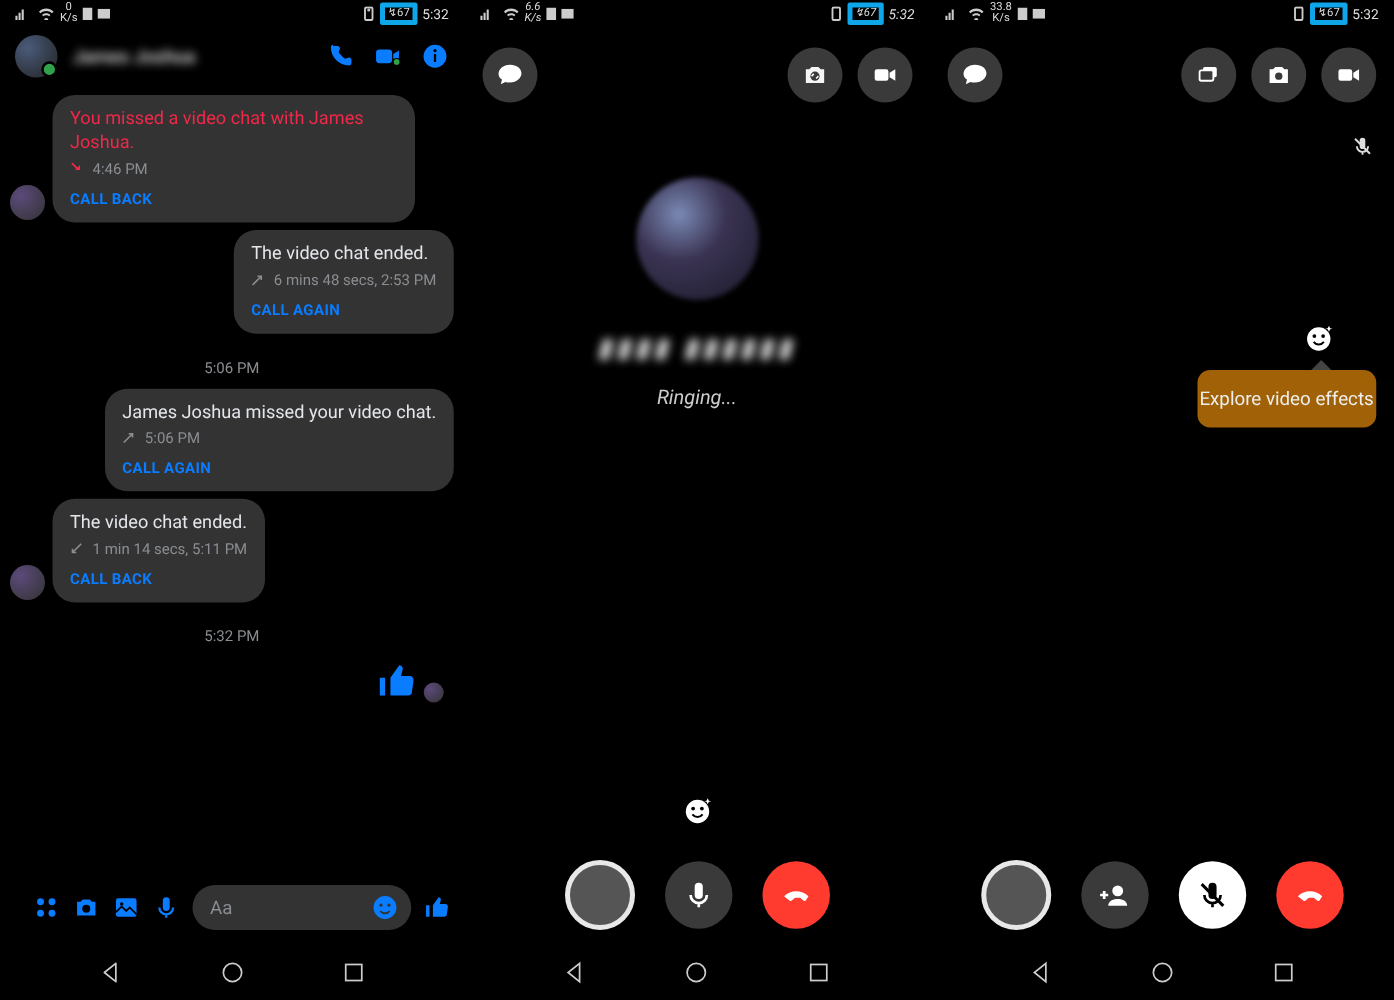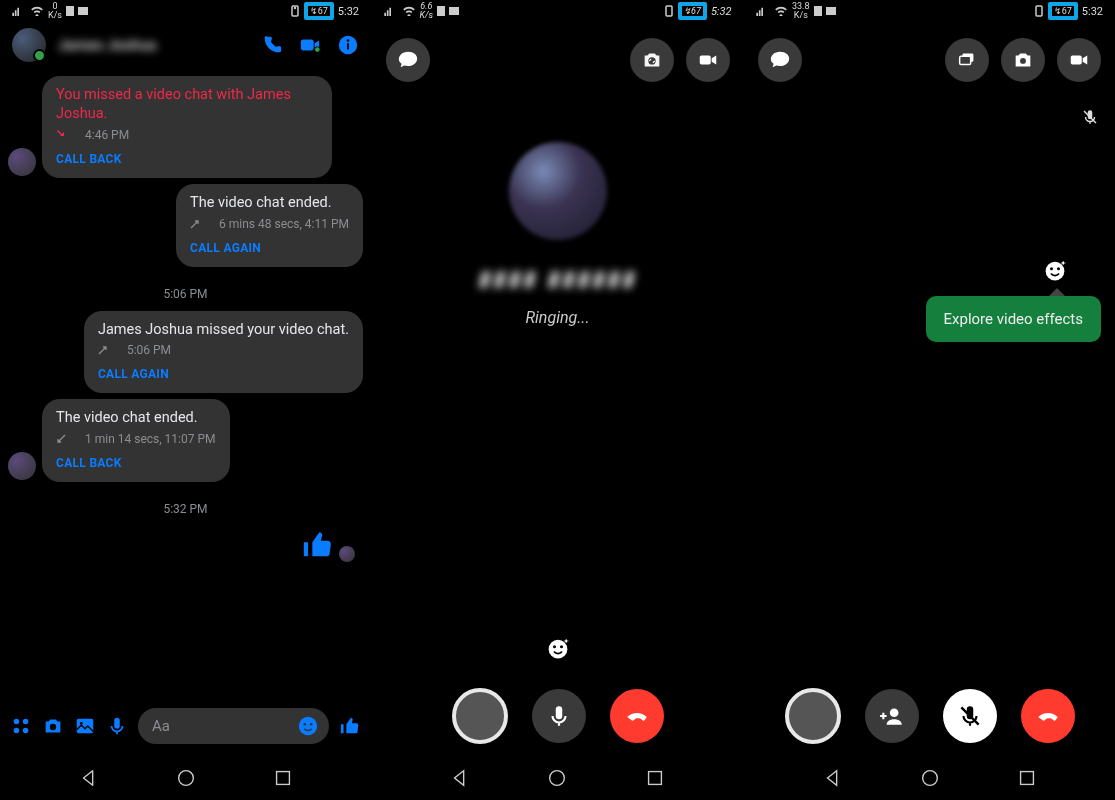--- a/index.html
+++ b/index.html
@@ -29,28 +29,28 @@
 .chat-actions svg { width: 22px; height: 22px; }
 
 .messages { padding: 4px 8px 0 8px; }
 .bubble { background: #333; border-radius: 18px; padding: 10px 14px 12px 14px; display: inline-block; max-width: 290px; }
 .msg-row { display: flex; align-items: flex-end; gap: 6px; margin-bottom: 6px; }
 .msg-row.left { justify-content: flex-start; padding-left: 34px; position: relative; }
 .msg-row.left .mini-ava { position: absolute; left: 0; bottom: 2px; width: 28px; height: 28px; border-radius: 50%; background: radial-gradient(circle at 30% 30%, #5b4a7a, #333); }
 .msg-row.right { justify-content: flex-end; }
 .txt-main { color: #e4e6eb; font-size: 14.5px; line-height: 1.3; }
 .txt-main.red { color: #f02849; font-weight: 400; }
-.meta { color: #8a8d91; font-size: 12px; margin-top: 4px; display: flex; align-items: center; gap: 19px; }
+.meta { color: #8a8d91; font-size: 12px; margin-top: 4px; display: flex; align-items: center; gap: 8px; }
 .action-link { color: #0a7cff; font-size: 12px; font-weight: 700; margin-top: 10px; letter-spacing: .3px; }
 .timestamp { text-align: center; color: #8a8d91; font-size: 12px; padding: 14px 0 10px 0; }
 
 .thumb-row { display: flex; justify-content: flex-end; align-items: flex-end; padding: 2px 8px 8px 0; gap: 4px; }
 .thumb-row .mini-ava-small { width: 16px; height: 16px; border-radius: 50%; background: radial-gradient(circle at 30% 30%, #5b4a7a, #333); }
 
-.composer { position: absolute; bottom: 44px; left: 0; right: 0; display: flex; align-items: center; gap: 10px; padding: 8px 10px 12px 10px; }
+.composer { position: absolute; bottom: 44px; left: 16px; right: 0; display: flex; align-items: center; gap: 10px; padding: 8px 10px 12px 10px; }
 .composer svg { width: 22px; height: 22px; flex-shrink: 0; }
 .compose-field { flex: 1; background: #333; border-radius: 20px; height: 36px; display: flex; align-items: center; justify-content: space-between; padding: 0 10px 0 14px; color: #8a8d91; font-size: 15px; }
 
 
 .call-top { display: flex; align-items: center; justify-content: space-between; padding: 16px 14px 0 14px; }
 .round-btn { width: 44px; height: 44px; border-radius: 50%; background: #3a3a3a; display: flex; align-items: center; justify-content: center; }
 .round-btn svg { width: 22px; height: 22px; }
 .round-btn.chat-b { margin-right: auto; }
 .top-right { display: flex; gap: 12px; }
 
@@ -65,21 +65,21 @@
 .call-bottom { position: absolute; bottom: 56px; left: 0; right: 0; display: flex; align-items: center; justify-content: center; gap: 24px; }
 .cb-btn { width: 54px; height: 54px; border-radius: 50%; display: flex; align-items: center; justify-content: center; }
 .cb-camera { border: 4px solid #e8e8e8; background: #555; width: 56px; height: 56px; }
 .cb-grey { background: #3a3a3a; }
 .cb-white { background: #fff; }
 .cb-red { background: #ff3b30; }
 .cb-btn svg { width: 26px; height: 26px; }
 
 .mute-ico { position: absolute; top: 108px; right: 16px; }
 
-.tooltip { position: absolute; right: 14px; top: 296px; background: #15803d; color: #eee; padding: 14px 18px; border-radius: 10px; font-size: 15px; white-space: nowrap; }
+.tooltip { position: absolute; right: 14px; top: 296px; background: #a16207; color: #eee; padding: 14px 2px; border-radius: 10px; font-size: 15px; white-space: nowrap; }
 .tooltip::before { content: ""; position: absolute; top: -8px; right: 36px; border: 8px solid transparent; border-bottom-color: #444; border-top: none; }
 </style>
 </head>
 <body>
 
 <div class="panel panel1">
   <div class="status-bar">
     <div class="sb-left">
       <svg viewBox="0 0 16 12" width="14" height="10" fill="#ccc">
           <path d="M0 12h2V8H0zM3 12h2V5H3zM6 12h2V2H6z"></path>
@@ -144,21 +144,21 @@
       </div>
     </div>
 
     <div class="msg-row right" style="margin-top:6px">
       <div class="bubble">
         <div class="txt-main">The video chat ended.</div>
         <div class="meta">
             <svg width="10" height="10" viewBox="0 0 10 10" fill="#8a8d91">
               <path d="M1 9l7-7M5 2h3v3" stroke="#8a8d91" stroke-width="1.3" fill="none"></path>
             </svg>
-            <span>6 mins 48 secs, 4:11 PM</span>
+            <span>6 mins 48 secs, 2:53 PM</span>
           </div>
         <div class="action-link">CALL AGAIN</div>
       </div>
     </div>
 
     <div class="timestamp">5:06 PM</div>
 
     <div class="msg-row right">
       <div class="bubble">
         <div class="txt-main">James Joshua missed your video chat.</div>
@@ -173,21 +173,21 @@
     </div>
 
     <div class="msg-row left" style="margin-top:6px">
       <div class="mini-ava"></div>
       <div class="bubble">
         <div class="txt-main">The video chat ended.</div>
         <div class="meta">
             <svg width="10" height="10" viewBox="0 0 10 10">
               <path d="M9 1L2 8M2 5v3h3" stroke="#8a8d91" stroke-width="1.3" fill="none"></path>
             </svg>
-            <span>1 min 14 secs, 11:07 PM</span>
+            <span>1 min 14 secs, 5:11 PM</span>
           </div>
         <div class="action-link">CALL BACK</div>
       </div>
     </div>
 
     <div class="timestamp">5:32 PM</div>
 
     <div class="thumb-row">
       <svg width="34" height="34" viewBox="0 0 24 24" fill="#0a7cff">
           <path d="M2 20h3V10H2v10zm19-9c0-1-1-2-2-2h-5l1-4c0-1-1-2-2-2L8 10v10h10c1 0 2-1 2-1l1-7v-1z"></path>

